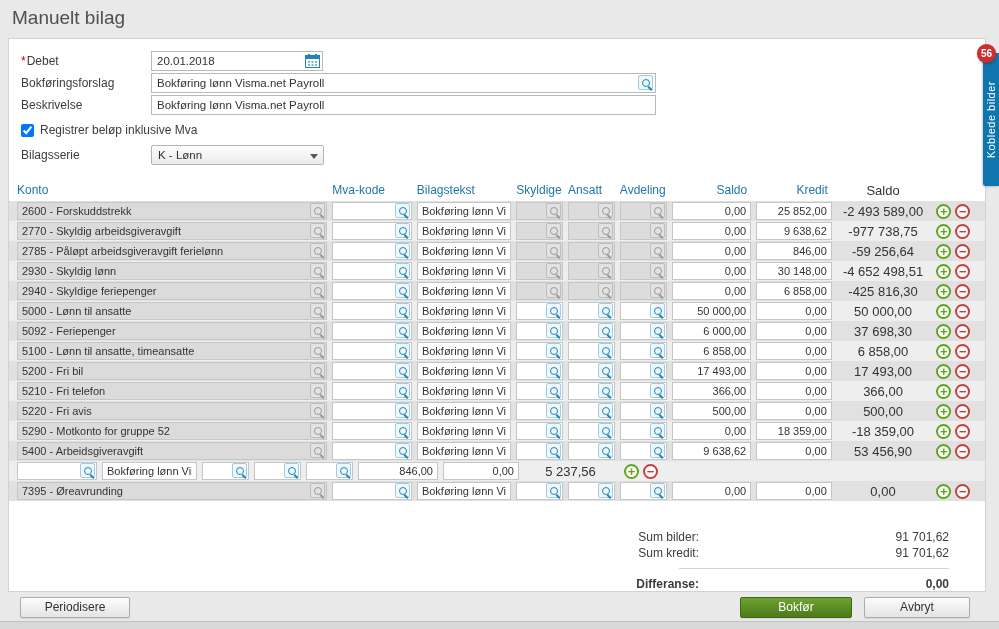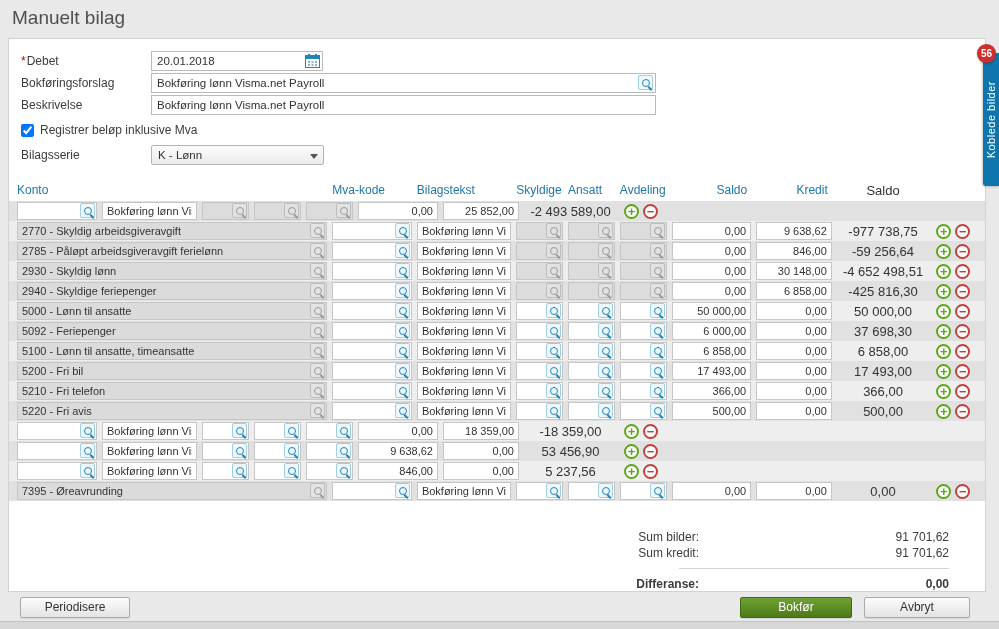--- a/index.html
+++ b/index.html
@@ -191,20 +191,24 @@
       <div class="c-dim">Skyldige</div>
       <div class="c-dim">Ansatt</div>
       <div class="c-dim">Avdeling</div>
       <div class="c-debet num-h">Saldo</div>
       <div class="c-kredit num-h">Kredit</div>
       <div class="c-saldo">Saldo</div>
       <div class="c-actions"></div>
     </div>
     <div class="rows">
         <div class="vrow dims-off">
+    <div class="cell c-konto">
+      <input class="field f-konto" readonly="" value="2600 - Forskuddstrekk" style="">
+      <span class="lookup gray"></span>
+    </div>
     <div class="cell c-mva">
       <input class="field f-lookup" value="" style="">
       <span class="lookup blue"></span>
     </div>
     <div class="cell c-btekst">
       <input class="field" value="Bokføring lønn Visma.net Payroll" style="">
     </div>
     <div class="cell c-dim">
       <input class="field f-lookup dim-input" value="" style="">
       <span class="lookup blue dim-lookup"></span>
@@ -583,20 +587,24 @@
     <div class="cell c-kredit">
       <input class="field num" value="0,00" style="">
     </div>
     <div class="c-saldo">500,00</div>
     <div class="c-actions">
       <span class="btn-circle plus"></span>
       <span class="btn-circle minus"></span>
     </div>
   </div>
         <div class="vrow">
+    <div class="cell c-konto">
+      <input class="field f-konto" readonly="" value="5290 - Motkonto for gruppe 52" style="">
+      <span class="lookup gray"></span>
+    </div>
     <div class="cell c-mva">
       <input class="field f-lookup" value="" style="">
       <span class="lookup blue"></span>
     </div>
     <div class="cell c-btekst">
       <input class="field" value="Bokføring lønn Visma.net Payroll" style="">
     </div>
     <div class="cell c-dim">
       <input class="field f-lookup dim-input" value="" style="">
       <span class="lookup blue dim-lookup"></span>
@@ -615,20 +623,24 @@
     <div class="cell c-kredit">
       <input class="field num" value="18 359,00" style="">
     </div>
     <div class="c-saldo">-18 359,00</div>
     <div class="c-actions">
       <span class="btn-circle plus"></span>
       <span class="btn-circle minus"></span>
     </div>
   </div>
         <div class="vrow">
+    <div class="cell c-konto">
+      <input class="field f-konto" readonly="" value="5400 - Arbeidsgiveravgift" style="">
+      <span class="lookup gray"></span>
+    </div>
     <div class="cell c-mva">
       <input class="field f-lookup" value="" style="">
       <span class="lookup blue"></span>
     </div>
     <div class="cell c-btekst">
       <input class="field" value="Bokføring lønn Visma.net Payroll" style="">
     </div>
     <div class="cell c-dim">
       <input class="field f-lookup dim-input" value="" style="">
       <span class="lookup blue dim-lookup"></span>

